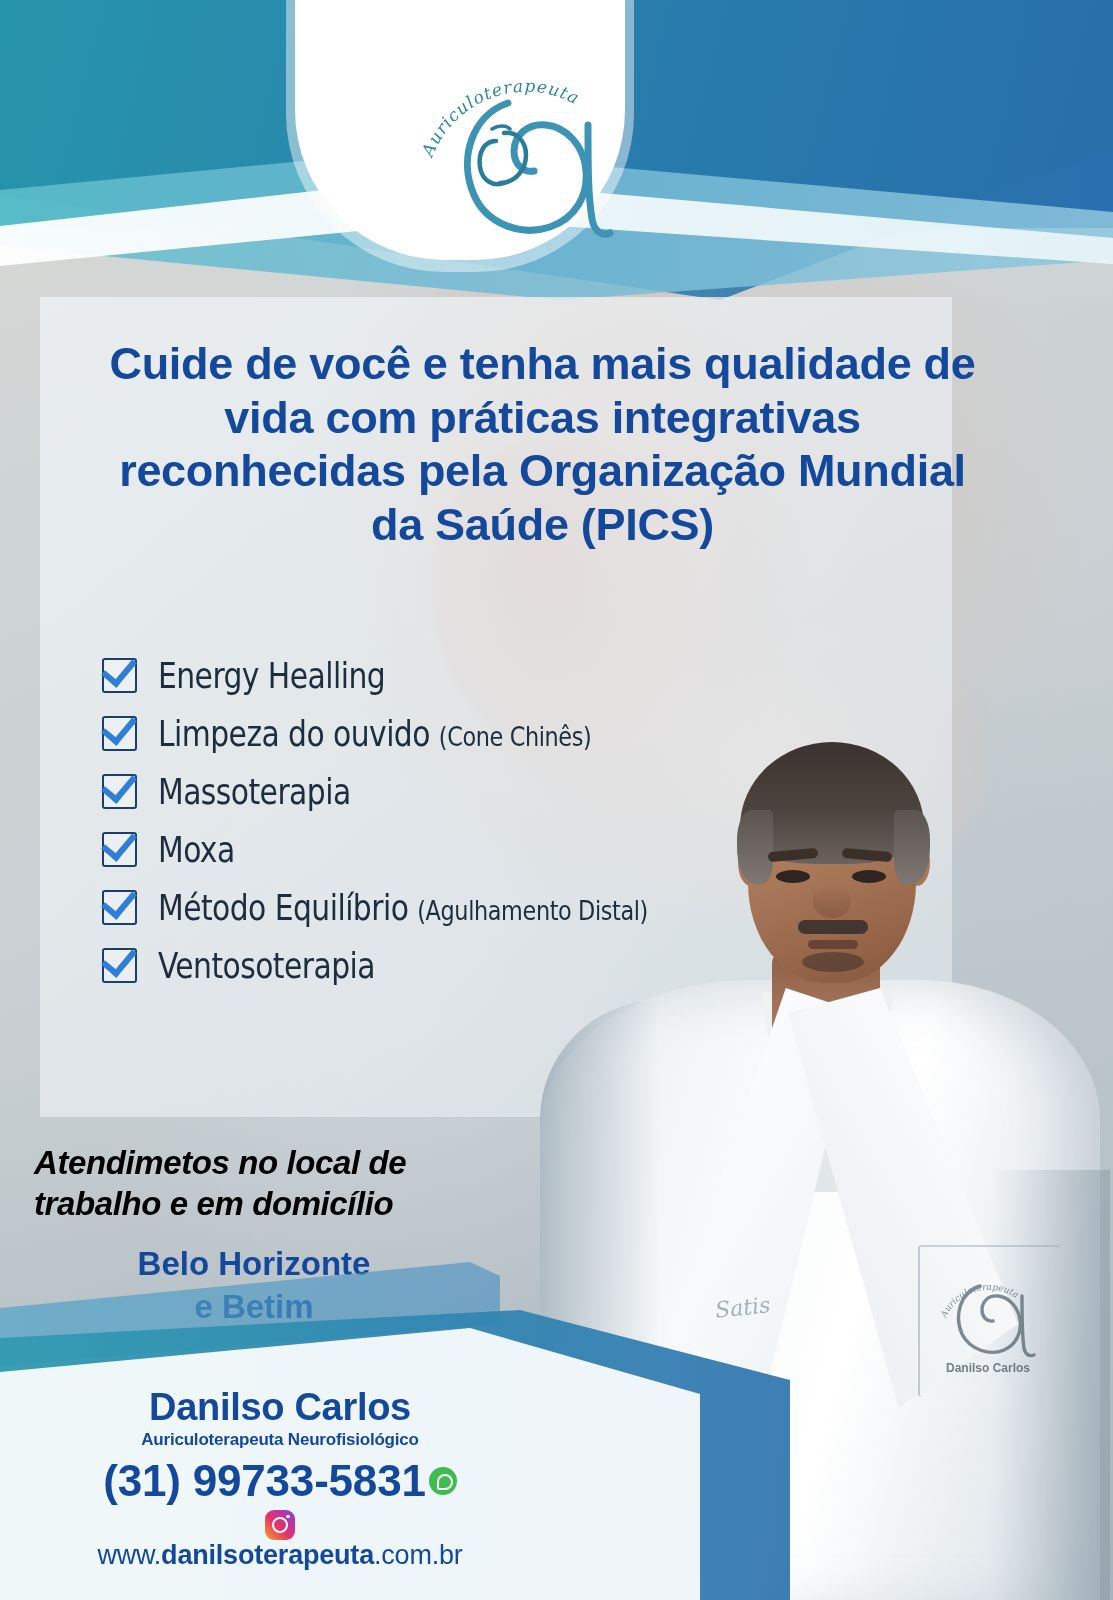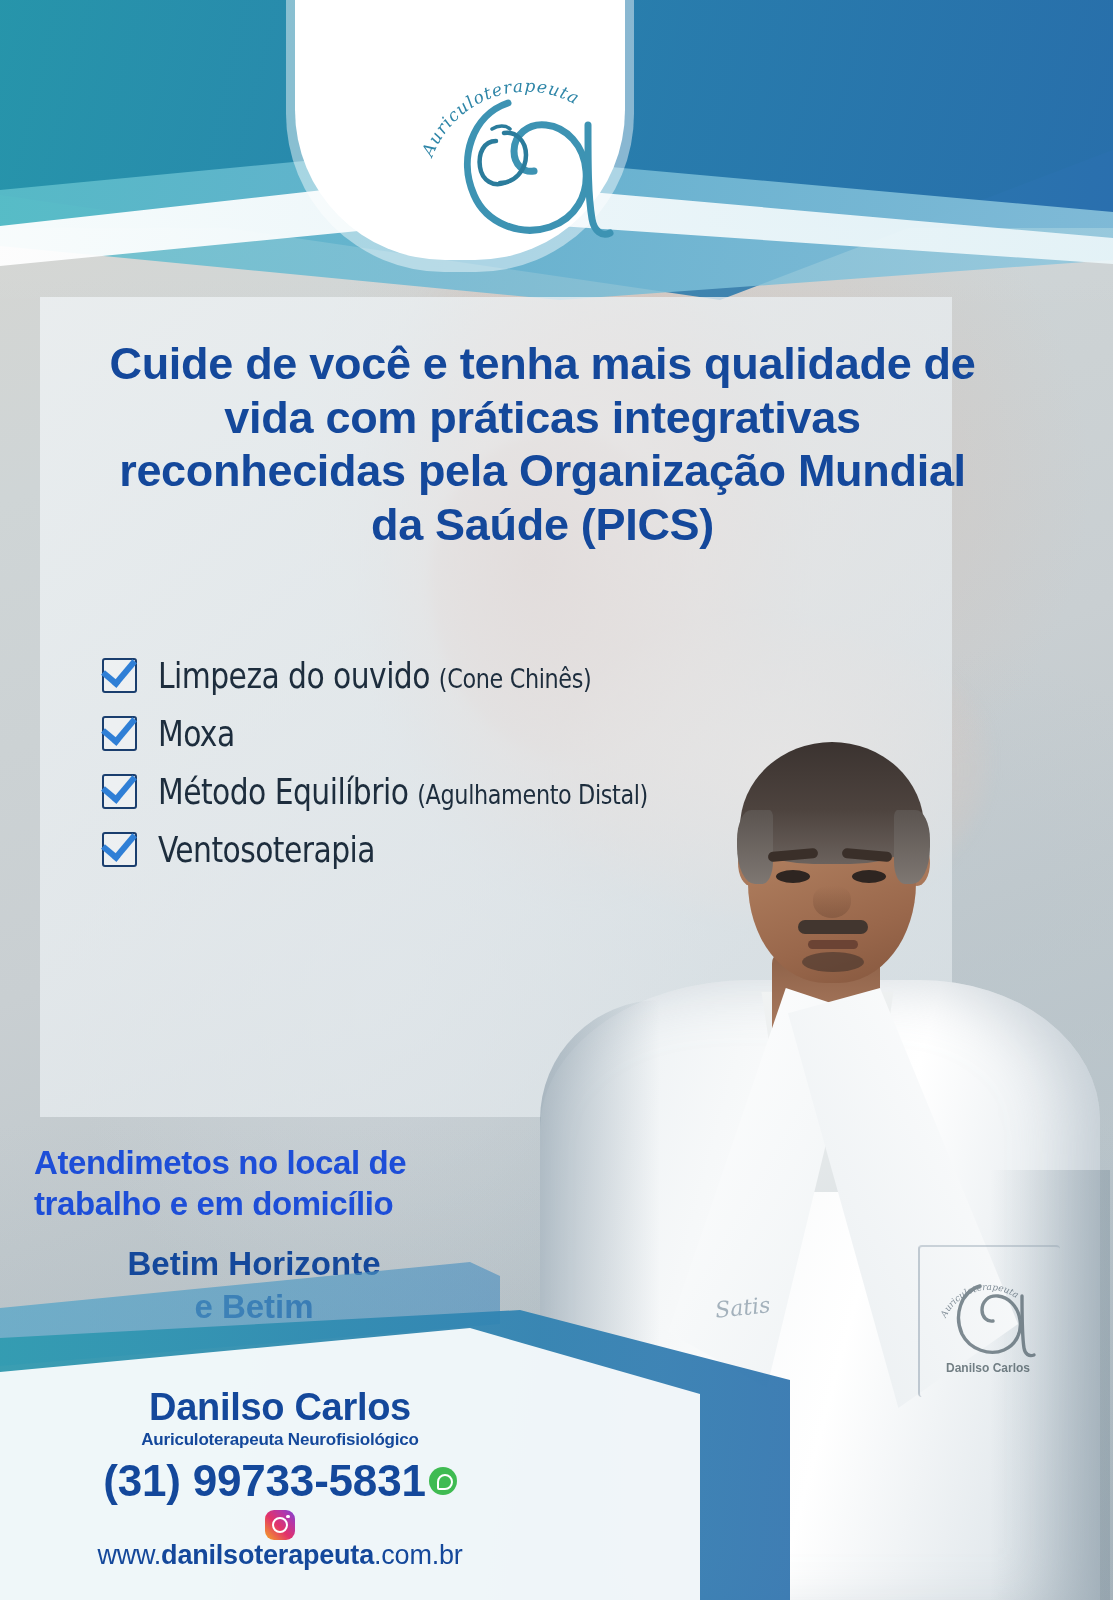--- a/index.html
+++ b/index.html
@@ -199,25 +199,26 @@
     font-size: 27px;
     letter-spacing: -0.4px;
   }
 
   
   .local-text {
     position: absolute;
     left: 34px;
     top: 1143px;
     width: 470px;
-    color: #1d4ed8;
+    color: #000000;
     font-weight: bold;
     font-size: 33px;
     line-height: 1.24;
     letter-spacing: -0.4px;
+    font-style: italic;
   }
   .cities {
     position: absolute;
     left: 34px;
     top: 1243px;
     width: 440px;
     text-align: center;
     color: #14489b;
     font-weight: bold;
     font-size: 33px;
@@ -574,29 +575,43 @@
       <path d="M 92 74 C 98 70, 106 70, 110 74" fill="none" stroke="#2b7c9c" stroke-width="3.5" stroke-linecap="round"></path>
     </svg>
   </div>
 
   <div class="card">
     <div class="headline">Cuide de você e tenha mais qualidade de vida com práticas integrativas reconhecidas pela Organização Mundial da Saúde (PICS)</div>
 
     <div class="checklist">
 
 
+      <div class="check-row">
+        <div class="checkbox"></div>
+        <div class="check-label">
+          <span>Energy Healling</span>
+          <span class="check-sub"></span>
+        </div>
+      </div>
 
       <div class="check-row">
         <div class="checkbox"></div>
         <div class="check-label">
           <span>Limpeza do ouvido</span>
           <span class="check-sub">(Cone Chinês)</span>
         </div>
       </div>
 
+      <div class="check-row">
+        <div class="checkbox"></div>
+        <div class="check-label">
+          <span>Massoterapia</span>
+          <span class="check-sub"></span>
+        </div>
+      </div>
 
       <div class="check-row">
         <div class="checkbox"></div>
         <div class="check-label">
           <span>Moxa</span>
           <span class="check-sub"></span>
         </div>
       </div>
 
       <div class="check-row">
@@ -656,21 +671,21 @@
         <text x="60" y="112" text-anchor="middle" font-family="Liberation Sans, sans-serif" font-size="12" font-weight="bold" fill="#48585f">Danilso Carlos</text>
       </svg>
     </div>
   </div>
 
   <div class="local-text">
     <div>Atendimetos no local de</div>
     <div>trabalho e em domicílio</div>
   </div>
   <div class="cities">
-    <div>Betim Horizonte</div>
+    <div>Belo Horizonte</div>
     <div>e Betim</div>
   </div>
 
   <div class="bottom-strip-blue"></div>
   <div class="bottom-wave-teal"></div>
   <div class="bottom-wave-white"></div>
 
   <div class="contact">
     <div class="name">Danilso Carlos</div>
     <div class="role">Auriculoterapeuta  Neurofisiológico</div>

